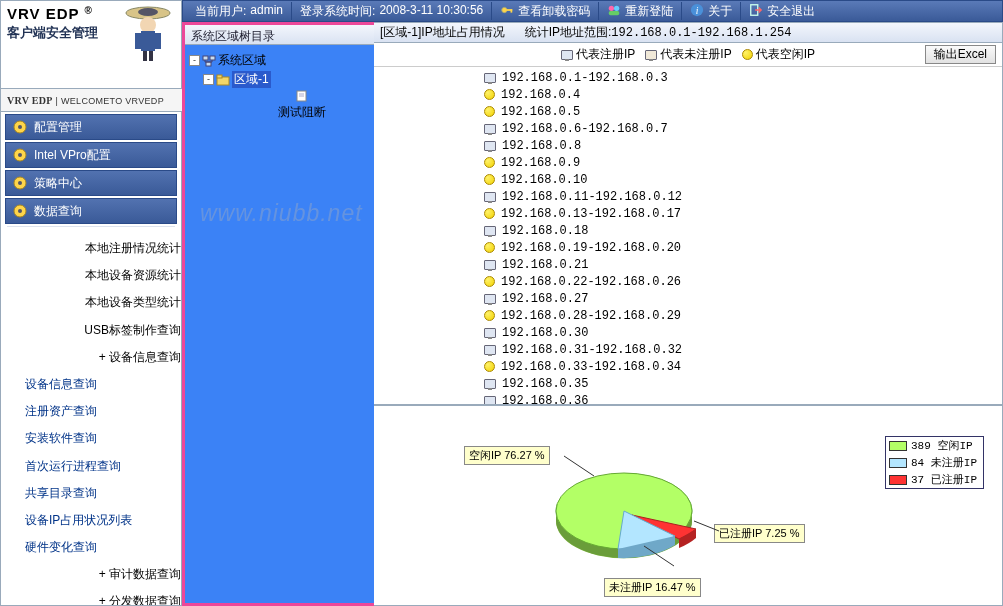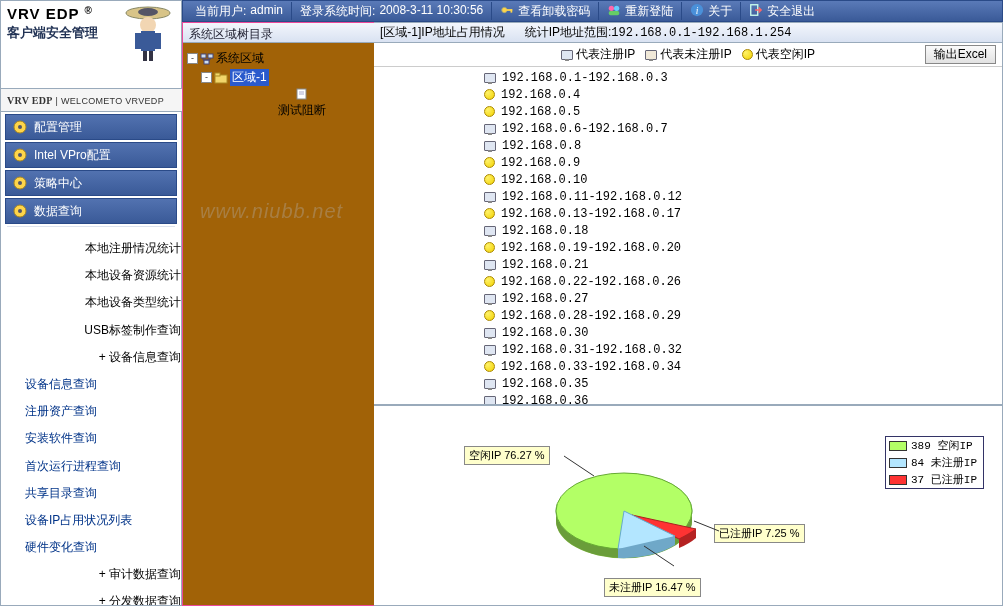--- a/index.html
+++ b/index.html
@@ -24,21 +24,21 @@
   .leftnav { position: absolute; top: 112px; left: 0; width: 182px; bottom: 0; border: 1px solid #9ab; border-top: none; background: #fff; overflow: hidden; }
   .nav-btn { height: 26px; background: linear-gradient(#5272b0, #3a5a98); color: #fff; border: 1px solid #2a4a88; margin: 2px 4px; display: flex; align-items: center; padding: 0 6px; gap: 6px; cursor: pointer; }
   .nav-btn .nico { width: 16px; height: 16px; }
   .sub-list { padding: 6px 0 6px 0; }
   .sub-list a { display: block; padding: 4px 0 4px 14px; color: #003388; text-decoration: none; cursor: pointer; line-height: 1.6; }
   .sub-list a.hdr { color: #000; text-align: right; }
   .sub-list a.indent { padding-left: 24px; }
   .sub-sep { height: 1px; background: #dde3ee; margin: 2px 6px; }
 
   
-  .treepanel { position: absolute; top: 22px; left: 182px; width: 206px; bottom: 0; border: 1px solid #ec4899; background: #a16207; }
+  .treepanel { position: absolute; top: 22px; left: 182px; width: 206px; bottom: 0; border: 3px solid #ec4899; background: #3b82f6; }
   .panel-title { height: 20px; background: linear-gradient(#f3f6fc, #d9e2f2); border-bottom: 1px solid #9ab; padding: 3px 6px; font-weight: normal; color: #223; }
   .tree { padding: 6px 4px; font-size: 12px; }
   .tree-row { display: flex; align-items: center; gap: 2px; padding: 1px 0; cursor: pointer; white-space: nowrap; }
   .tree-indent1 { padding-left: 14px; }
   .tree-indent2 { padding-left: 34px; flex-direction: column; }
   .tree-toggle { width: 11px; height: 11px; border: 1px solid #888; font-size: 9px; line-height: 9px; text-align: center; color: #333; background: #fff; }
   .tree-ico { width: 14px; height: 12px; display: inline-block; }
   .tree-sel { background: #2a5acc; color: #fff; padding: 0 2px; }
 
   
@@ -51,21 +51,21 @@
   .ip-list { flex: 1; overflow: auto; padding: 2px 4px 2px 110px; border-bottom: 1px solid #9ab; }
   .ip-row { display: flex; align-items: center; gap: 6px; height: 17px; font-family: "Courier New", monospace; font-size: 12px; }
   
   .chart-zone { height: 200px; position: relative; border-top: 1px solid #9ab; }
   
   
   .i-monitor { background: #dfe6f2; border: 1px solid #667; border-radius: 1px; position: relative; }
   .i-monitor::after { content:""; position:absolute; bottom:-2px; left:3px; right:3px; height:2px; background:#888; }
   .i-dot { width: 11px; height: 11px; border-radius: 50%; border: 1px solid #aa8800; background: radial-gradient(circle at 30% 30%, #fff26a, #f2d200); }
   
-  .watermark { position: absolute; left: 200px; top: 200px; font-size: 20px; color: rgba(180,180,180,0.35); font-style: italic; font-family: Arial; pointer-events: none; letter-spacing: 1px;}
+  .watermark { position: absolute; left: 200px; top: 200px; font-size: 23px; color: rgba(180,180,180,0.35); font-style: italic; font-family: Arial; pointer-events: none; letter-spacing: 1px;}
 
   
   .pie-wrap { position: absolute; left: 160px; top: 50px; width: 180px; height: 120px; }
   .pie-label { position: absolute; background: #ffffcc; border: 1px solid #888; padding: 1px 4px; font-size: 11px; white-space: nowrap; }
   .chart-legend { position: absolute; right: 18px; top: 30px; border: 1px solid #336; background: #fff; font-size: 11px; }
   .chart-legend div { display: flex; align-items: center; gap: 4px; padding: 1px 6px 1px 3px; font-family: "Courier New", monospace;}
   .sw { width: 18px; height: 10px; border: 1px solid #333; }
 </style>
 </head>
 <body>

